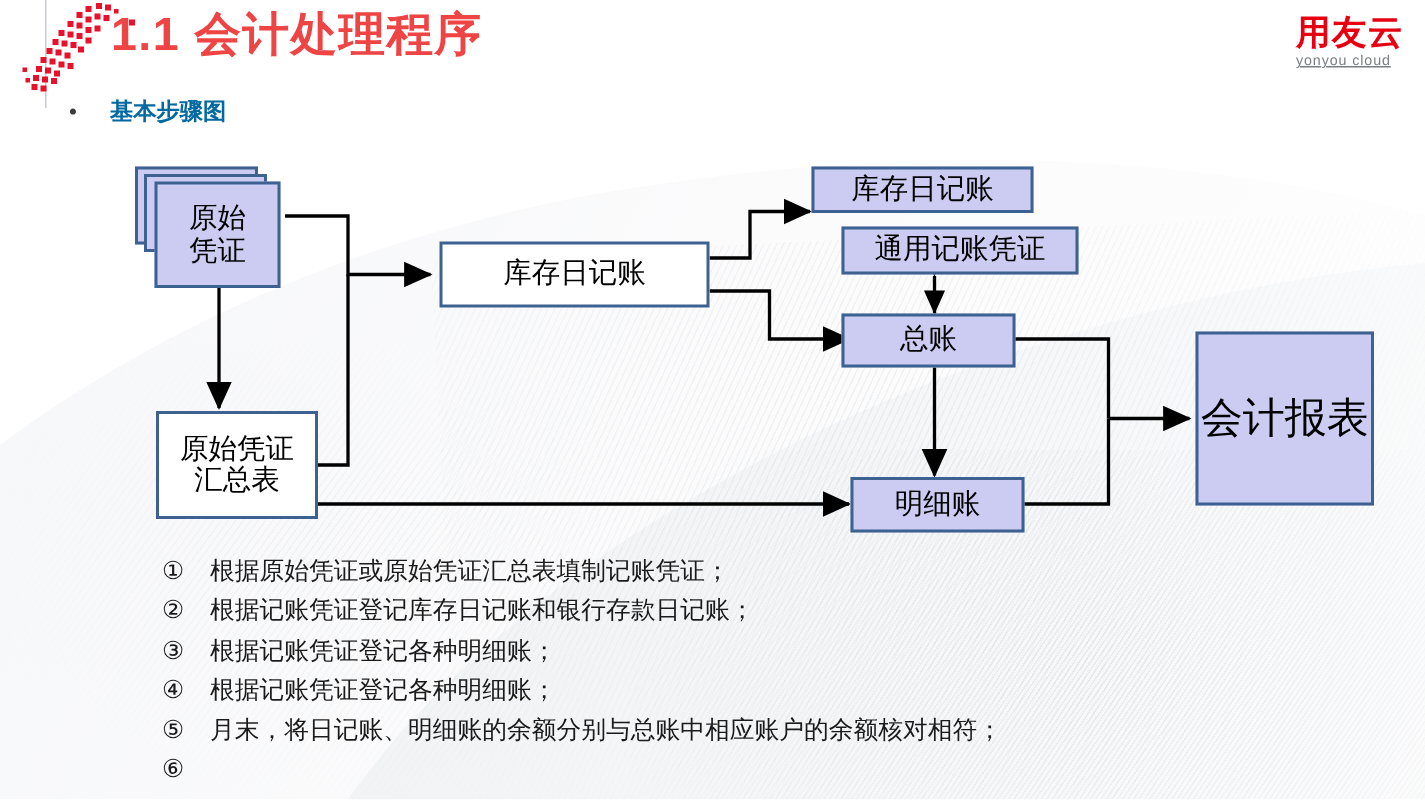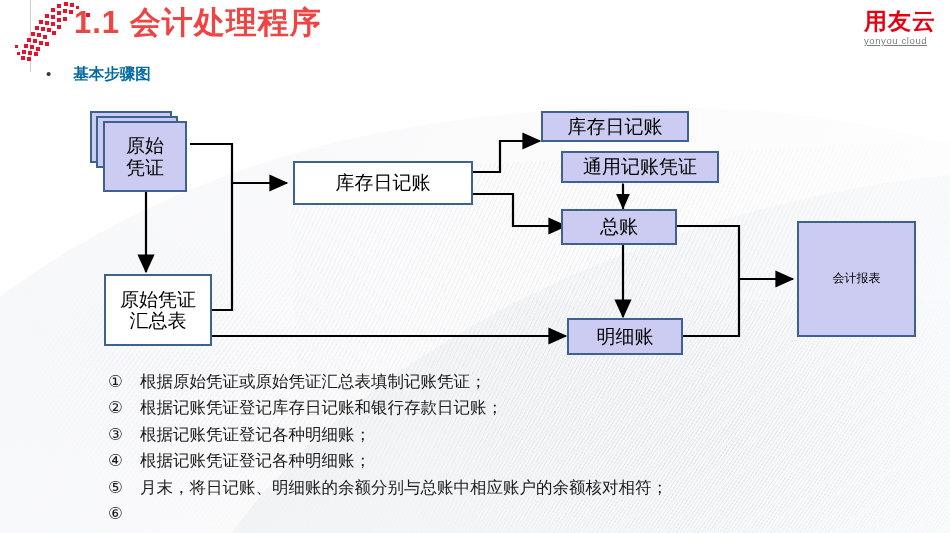--- a/index.html
+++ b/index.html
@@ -263,21 +263,21 @@
   <div class="node fill-white" style="left:293px; top:161px; width:180px; height:44px;">库存日记账</div>
 
   <div class="node fill-lav" style="left:541px; top:111px; width:148px; height:31px;">库存日记账</div>
 
   <div class="node fill-lav" style="left:561px; top:151px; width:158px; height:32px;">通用记账凭证</div>
 
   <div class="node fill-lav" style="left:561px; top:209px; width:116px; height:36px;">总账</div>
 
   <div class="node fill-lav" style="left:567px; top:318px; width:116px; height:37px;">明细账</div>
 
-  <div class="node fill-lav" style="left:797px; top:221px; width:119px; height:116px; font-size:12px;">会计报表</div>
+  <div class="node fill-lav" style="left:797px; top:221px; width:119px; height:116px; font-size:28px;">会计报表</div>
 
   <div class="steps">
     <div class="step-row">
       <span class="step-num">①</span>
       <span class="step-txt">根据原始凭证或原始凭证汇总表填制记账凭证；</span>
     </div>
     <div class="step-row">
       <span class="step-num">②</span>
       <span class="step-txt">根据记账凭证登记库存日记账和银行存款日记账；</span>
     </div>

